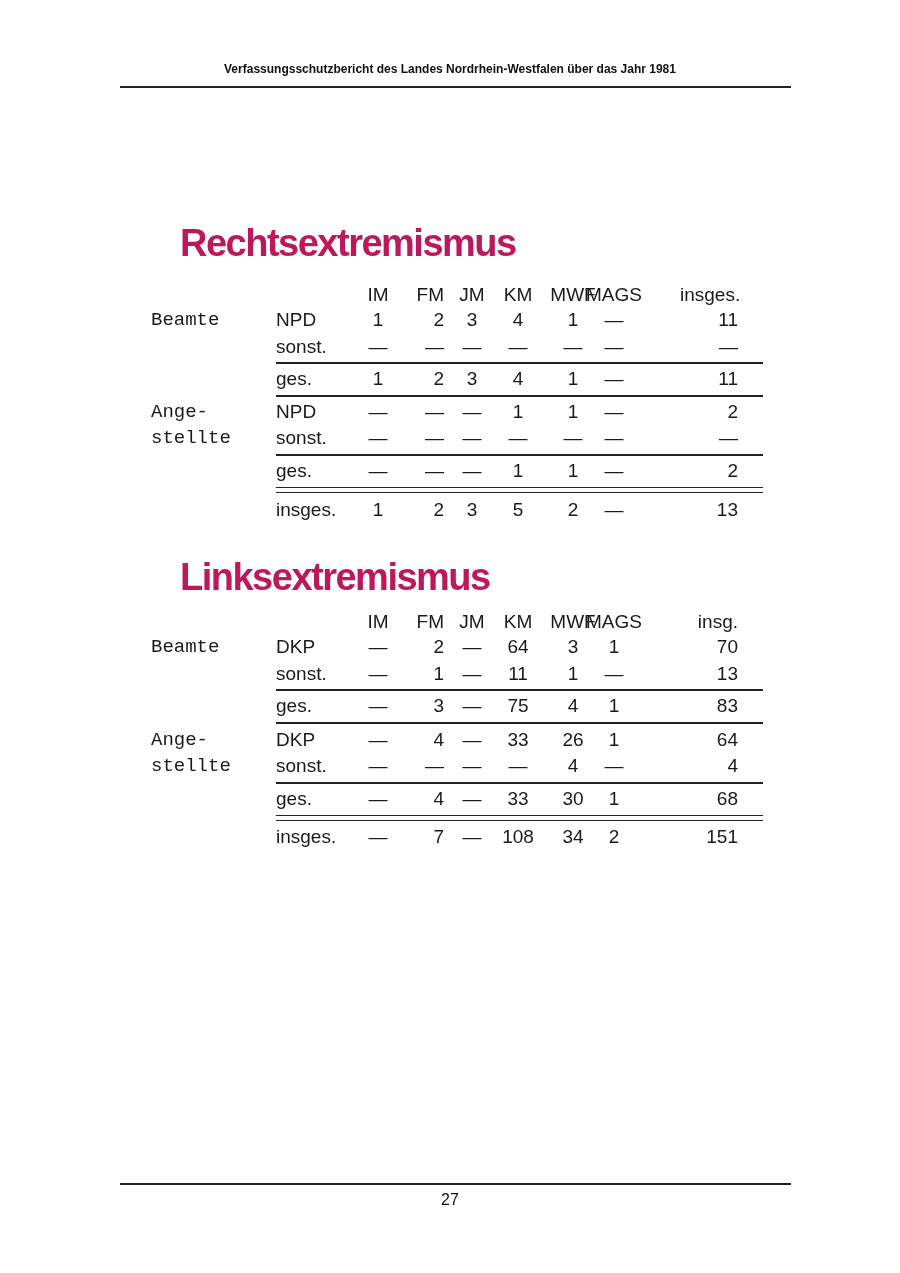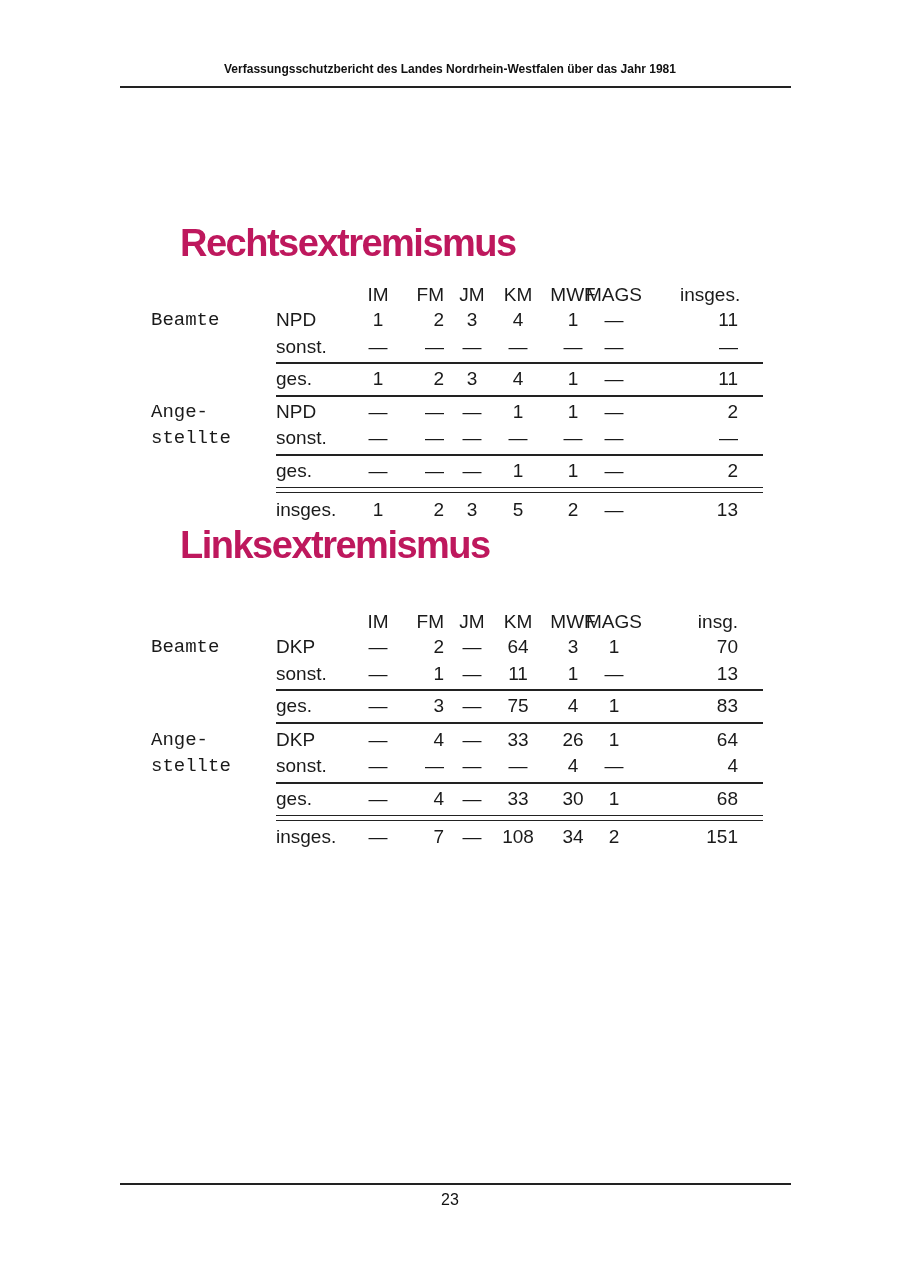--- a/index.html
+++ b/index.html
@@ -5,21 +5,21 @@
   html, body { margin: 0; padding: 0; background: #ffffff; }
   body { width: 900px; height: 1273px; position: relative; overflow: hidden; font-family: "Liberation Sans", sans-serif; color: #111; }
   .header { position: absolute; left: 0; width: 900px; top: 62px; text-align: center; font-size: 12px; font-weight: bold; color: #111; }
   .rule { position: absolute; left: 120px; width: 671px; height: 2px; background: #222; }
   .rule.top { top: 86px; }
   .rule.bottom { top: 1183px; }
   .pagenum { position: absolute; left: 0; width: 900px; top: 1191px; text-align: center; font-size: 16px; color: #111; }
 
   .section-title { position: absolute; left: 152px; font-size: 38px; font-weight: bold; letter-spacing: -1.5px; color: #be185d; margin-left: 28px; }
   .section-title.r { top: 222px; }
-  .section-title.l { top: 524px; }
+  .section-title.l { top: 556px; }
 
   .tbl { position: absolute; left: 0; width: 900px; font-size: 19px; color: #1a1a1a; }
   .row { position: absolute; left: 0; width: 900px; height: 26px; padding-left: 14px; }
   .row span { position: absolute; top: 0; white-space: nowrap; }
   .grp { left: 151px; font-family: Liberation Mono, monospace; }
   .lab { left: 276px; }
   .c { text-align: center; width: 40px; }
   .c0 { left: 358px; }
   .c1 { left: 404px; text-align: right; }
   .c2 { left: 452px; }
@@ -212,13 +212,13 @@
       <span class="c c6">151</span>
     </div>
     <div class="hline" style="top: 689px;"></div>
     <div class="hline" style="top: 722px;"></div>
     <div class="hline" style="top: 782px;"></div>
     <div class="hline dbl" style="top: 815px;"></div>
     <div class="hline dbl" style="top: 820px;"></div>
   </div>
 
 <div class="rule bottom"></div>
-<div class="pagenum">23</div>
+<div class="pagenum">27</div>
 
 </body></html>

